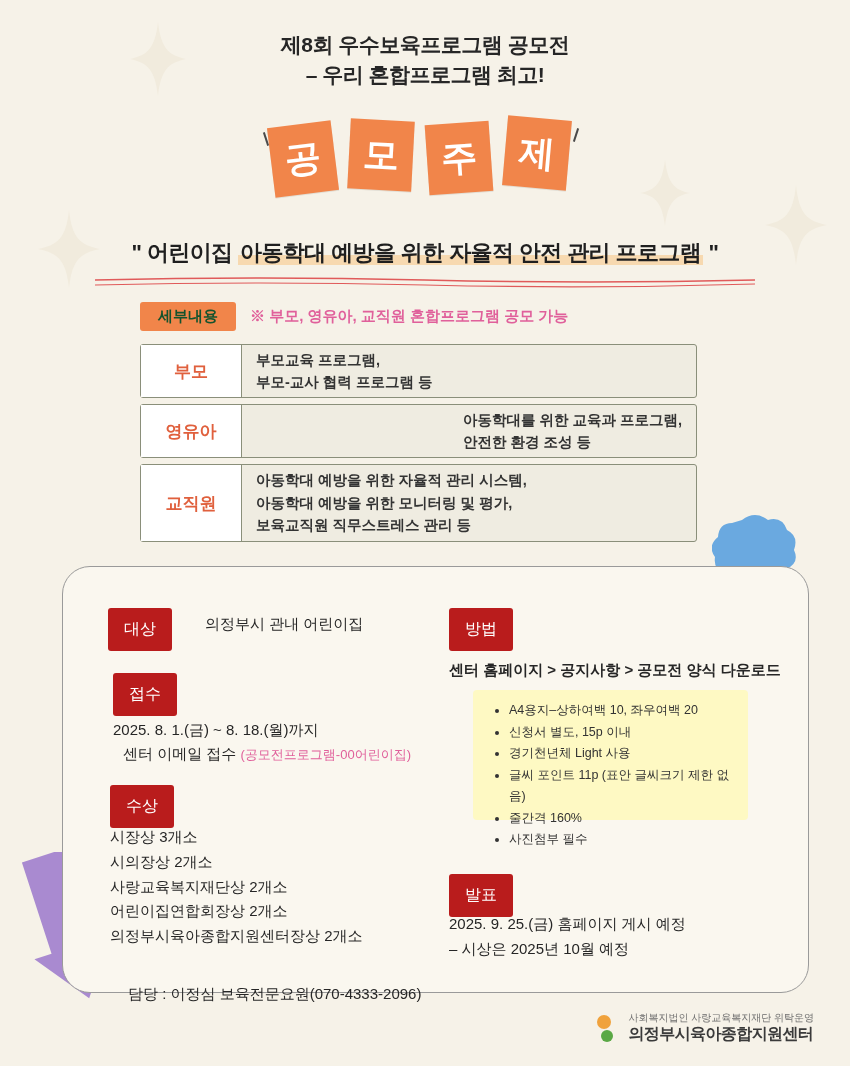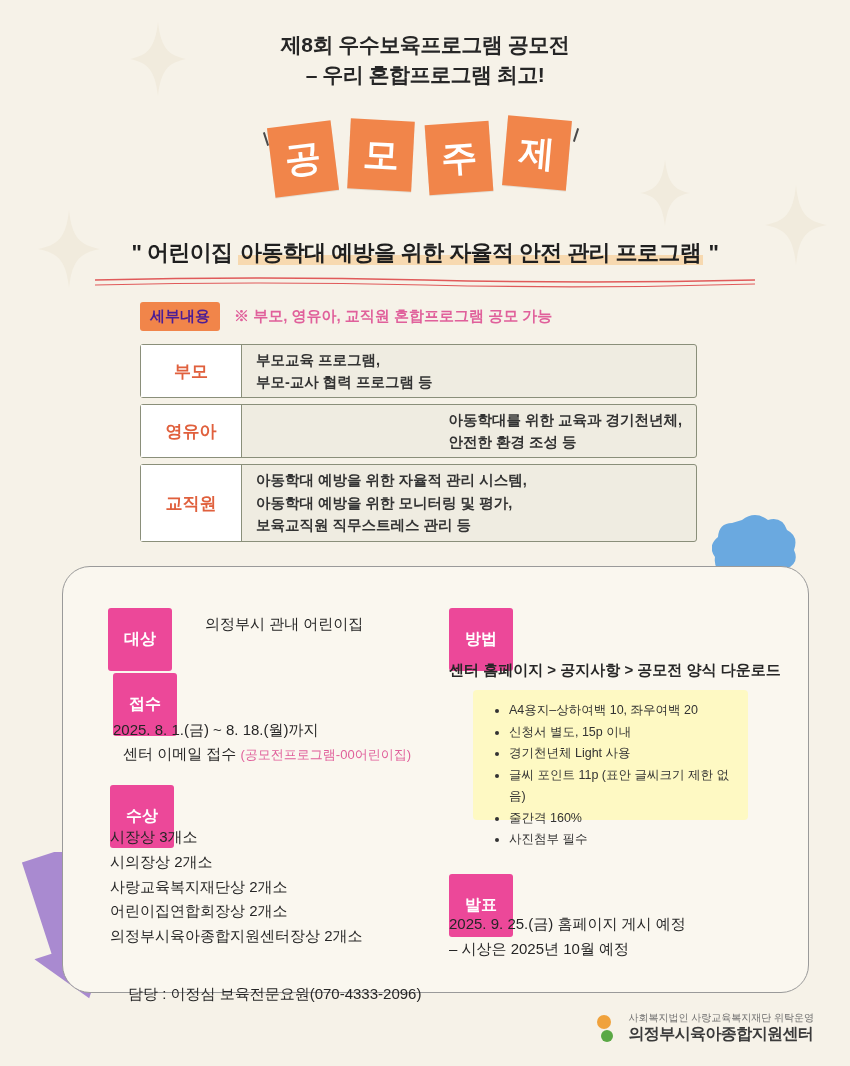--- a/index.html
+++ b/index.html
@@ -43,22 +43,22 @@
     font-size:22px;font-weight:bold;letter-spacing:-0.6px;color:#1f1f1f;
   }
   .quote .hl{background:linear-gradient(transparent 62%, #f7d9b0 62%);padding:0 2px;}
   .underline-wave{
     position:absolute;top:275px;left:95px;width:660px;height:14px;
   }
 
   
   .detail-row{position:absolute;top:302px;left:140px;display:flex;align-items:center;gap:14px;}
   .tag{
-    background:#f1854a;color:#4c1d95;font-weight:bold;font-size:15px;
-    padding:5px 10px;border-radius:3px;display:inline-block;
+    background:#f1854a;color:#14532d;font-weight:bold;font-size:15px;
+    padding:5px 18px;border-radius:3px;display:inline-block;
   }
   .detail-note{color:#e0609b;font-size:15px;font-weight:bold;}
 
   
   .cat{
     position:absolute;left:140px;width:555px;
     border:1.5px solid #8a8f7a;background:#efece1;border-radius:3px;
     display:flex;align-items:stretch;
   }
   .cat .label{
@@ -81,22 +81,22 @@
   }
   .cloud{
     position:absolute;left:712px;top:514px;width:86px;height:78px;
   }
   .arrow{
     position:absolute;left:10px;top:852px;width:96px;height:150px;
   }
 
   
   .c-tag{
-    position:absolute;background:#ec4899;color:#fff;font-weight:bold;font-size:16px;
-    padding:21px 16px;border-radius:3px;
+    position:absolute;background:#b91c1c;color:#fff;font-weight:normal;font-size:16px;
+    padding:11px 16px;border-radius:3px;
   }
   .c-text{position:absolute;font-size:15px;line-height:1.65;color:#262626;}
   .pink{color:#e0609b;font-size:13px;}
 
   .spec-box{
     position:absolute;left:473px;top:690px;width:275px;height:130px;
     background:#fef9c3;border-radius:4px;padding:10px 14px 10px 26px;
     box-sizing:border-box;
   }
   .spec-box ul{margin:0;padding-left:10px;}
@@ -173,21 +173,21 @@
   <div class="label">부모</div>
   <div class="body">
     <div>부모교육 프로그램,</div>
     <div>부모-교사 협력 프로그램 등</div>
   </div>
 </div>
 
 <div class="cat" id="cat1">
   <div class="label">영유아</div>
   <div class="body">
-    <div>아동학대를 위한 교육과 경기천년체,</div>
+    <div>아동학대를 위한 교육과 프로그램,</div>
     <div>안전한 환경 조성 등</div>
   </div>
 </div>
 
 <div class="cat" id="cat2">
   <div class="label">교직원</div>
   <div class="body">
     <div>아동학대 예방을 위한 자율적 관리 시스템,</div>
     <div>아동학대 예방을 위한 모니터링 및 평가,</div>
     <div>보육교직원 직무스트레스 관리 등</div>

